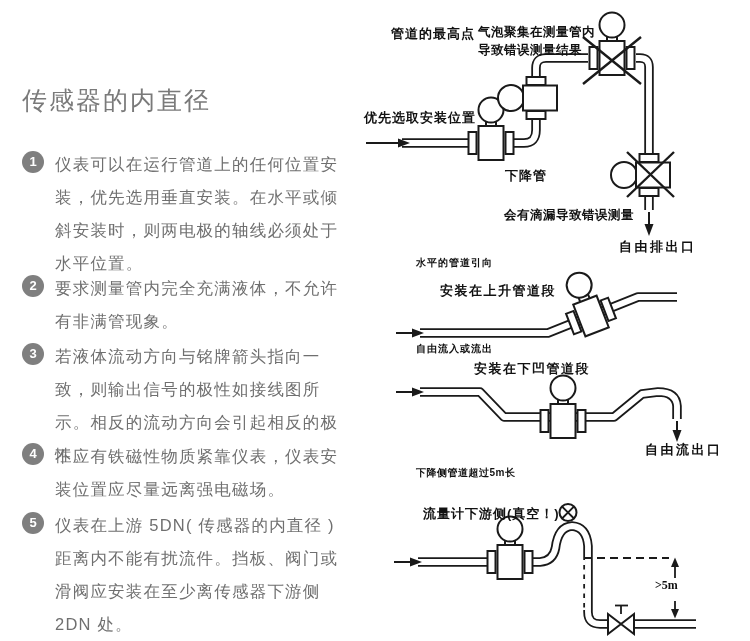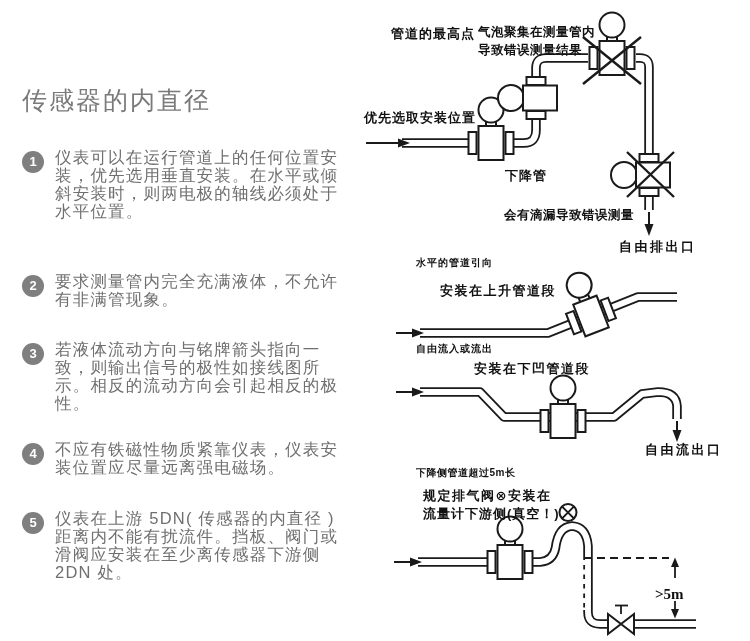--- a/index.html
+++ b/index.html
@@ -13,31 +13,31 @@
     position:absolute; left:22px; top:84px;
     font-size:25px; color:#7a7a7a; letter-spacing:2px; font-weight:400;
   }
   .note-item { position:absolute; left:22px; width:326px; display:flex; gap:11px; }
   .badge {
     width:22px; height:22px; border-radius:50%; background:#7f7f7f; color:#fff;
     font-size:13px; font-weight:bold; line-height:22px; text-align:center;
     flex-shrink:0; margin-top:3px;
   }
   .note-text {
-    font-size:16.5px; line-height:18px; letter-spacing:1.2px; color:#6f6f6f; width:293px;
+    font-size:16.5px; line-height:33px; letter-spacing:1.2px; color:#6f6f6f; width:293px;
   }
   
   .lbl { position:absolute; color:#111; font-weight:bold; white-space:nowrap; }
   .f155 { font-size:15.5px; letter-spacing:1.5px; }
   .f135 { font-size:10px; letter-spacing:1px; }
   .f13  { font-size:13px;   letter-spacing:1px; }
   .f125 { font-size:12.5px; letter-spacing:0.5px; }
   .sp25 { letter-spacing:2.5px;text-align:right; }
   .sp15 { letter-spacing:1.5px; }
-  .dim-label { font-family:"Liberation Serif","DejaVu Serif",serif; font-size:15px;margin-top:8px; }
+  .dim-label { font-family:"Liberation Serif","DejaVu Serif",serif; font-size:12px; }
   
   svg.draw { position:absolute; left:0; top:0; }
   .po { fill:none; stroke:#1a1a1a; stroke-width:9.5; stroke-linejoin:round; stroke-linecap:butt; }
   .pi { fill:none; stroke:#ffffff; stroke-width:5.9; stroke-linejoin:round; stroke-linecap:butt; }
   .part { fill:#ffffff; stroke:#1a1a1a; stroke-width:2; }
   .ln  { stroke:#1a1a1a; stroke-width:2; fill:none; }
   .ln18{ stroke:#1a1a1a; stroke-width:1.8; fill:none; }
   .xln { stroke:#1a1a1a; stroke-width:2.4; fill:none; }
   .arr { fill:#1a1a1a; stroke:none; }
   .dash { stroke:#1a1a1a; stroke-width:1.8; fill:none; stroke-dasharray:8 5; }
@@ -202,17 +202,16 @@
   <div class="lbl f13 sp25" style="left:619px; top:238px">自由排出口</div>
 
   <div class="lbl f135" style="left:416px; top:256px">水平的管道引向</div>
   <div class="lbl f13 sp15" style="left:440px; top:282px">安装在上升管道段</div>
 
   <div class="lbl f135" style="left:416px; top:342px">自由流入或流出</div>
   <div class="lbl f13 sp15" style="left:474px; top:360px">安装在下凹管道段</div>
   <div class="lbl f13 sp25" style="left:645px; top:441px">自由流出口</div>
 
   <div class="lbl f135" style="left:416px; top:466px; letter-spacing:0.5px">下降侧管道超过5m长</div>
-  <div class="lbl f13 sp15" style="left:423px; top:487px">规定排气阀⊗安装在</div>
   <div class="lbl f13" style="left:423px; top:505px">流量计下游侧(真空！)</div>
   <div class="lbl dim-label" style="left:655px; top:578px">&gt;5m</div>
 
 </div>
 
 </body></html>

